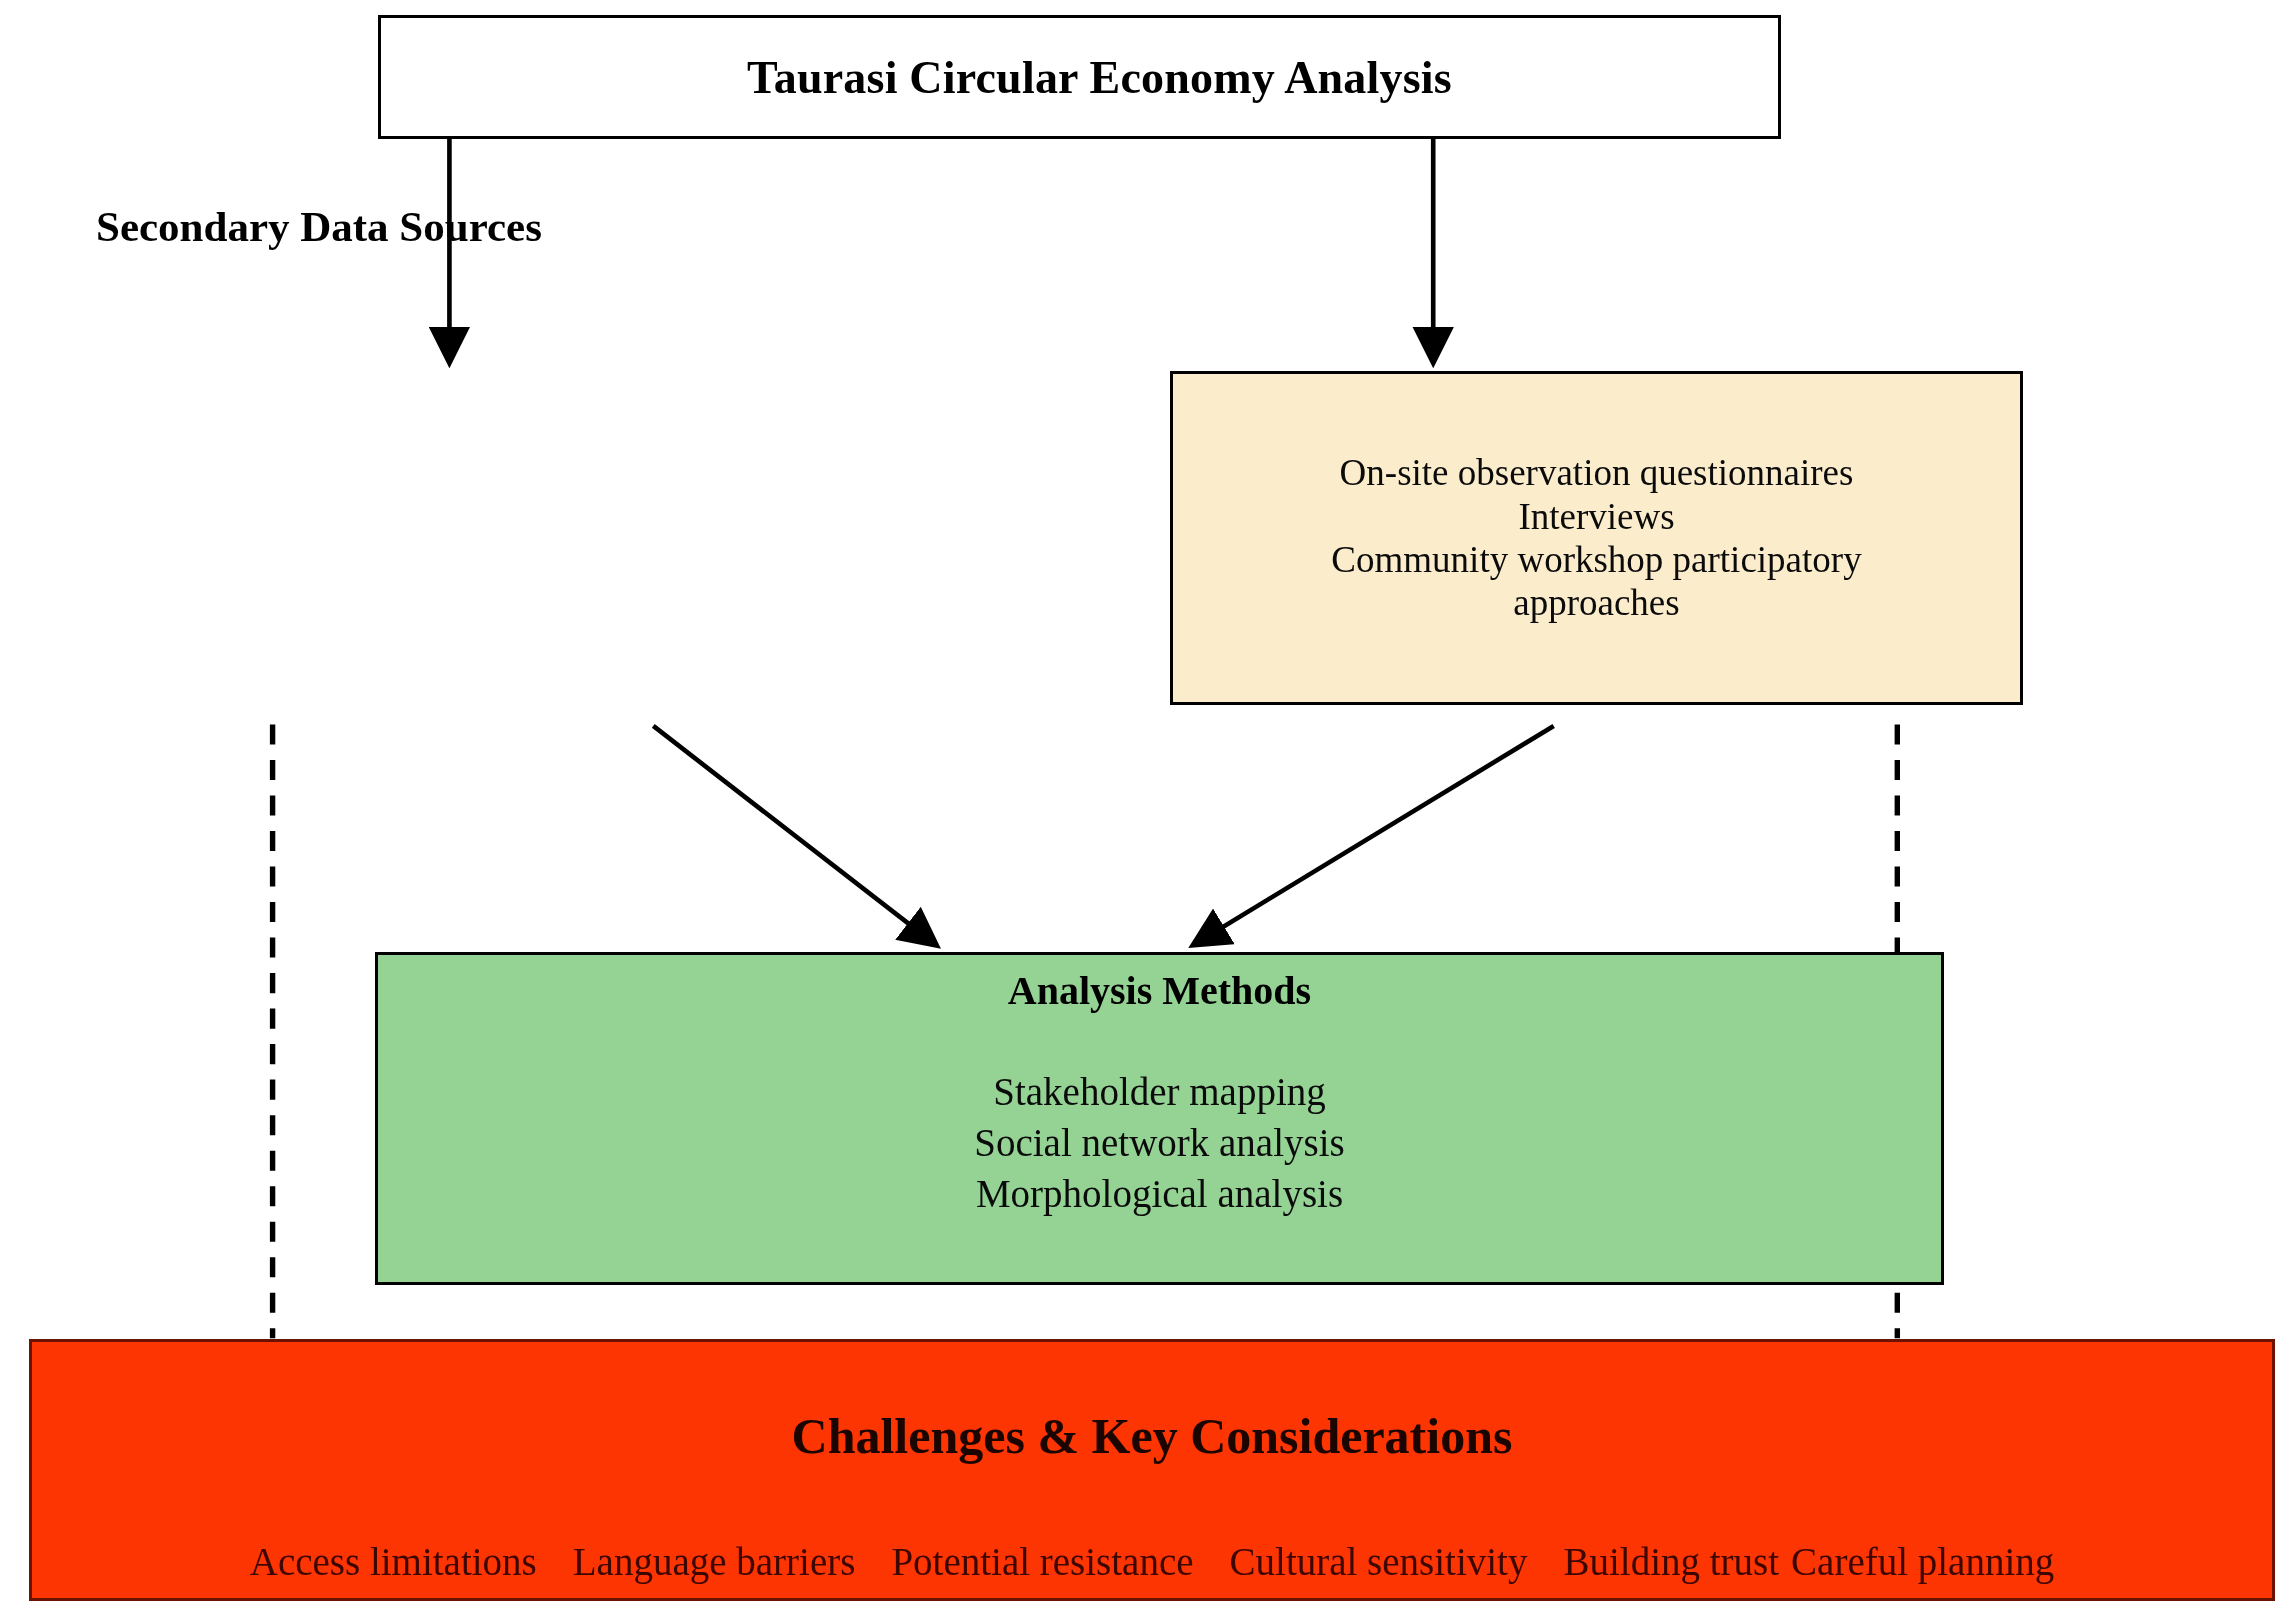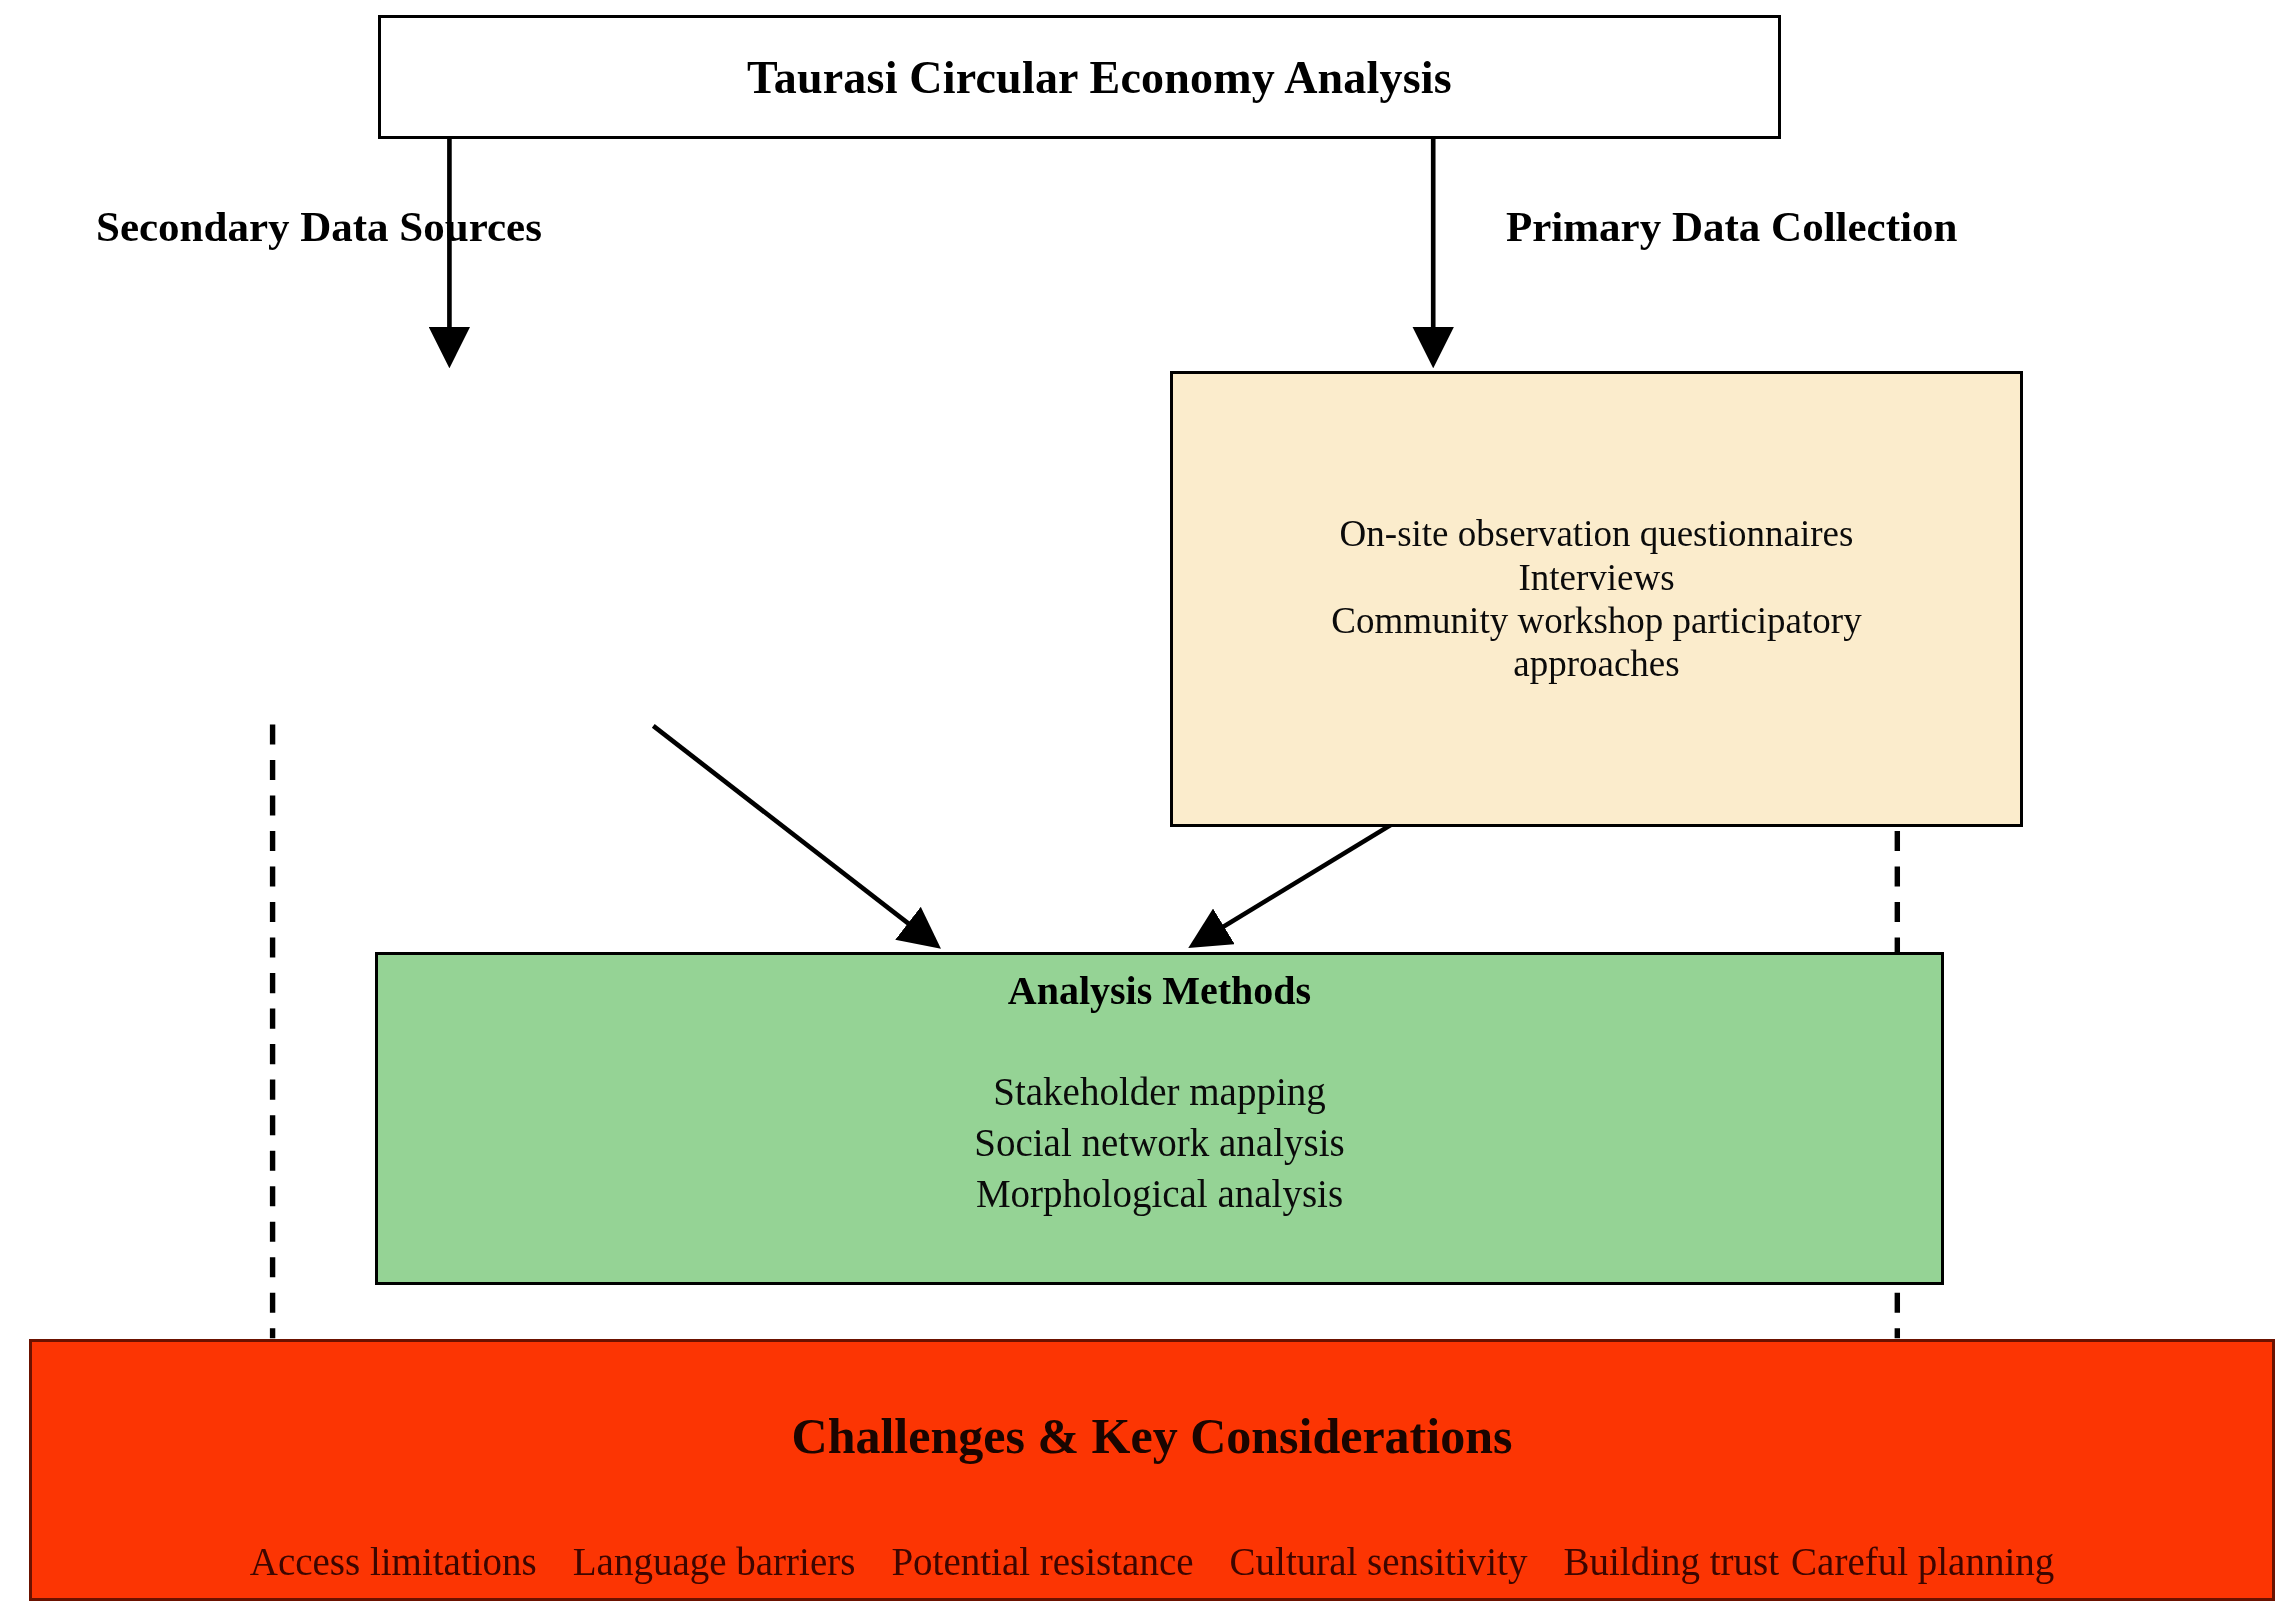--- a/index.html
+++ b/index.html
@@ -61,21 +61,21 @@
 
   
   #blue-box {
     left: 197px; top: 371px;
     width: 765px; height: 354px;
     background: #b3d6ef;
   }
   
   #yellow-box {
     left: 1170px; top: 371px;
-    width: 853px; height: 456px;
+    width: 853px; height: 334px;
     background: #fbeccc;
   }
   
   #green-box {
     left: 375px; top: 952px;
     width: 1569px; height: 333px;
     background: #95d395;
     justify-content: flex-start;
   }
   
@@ -156,21 +156,20 @@
     <line x1="353" y1="938" x2="353" y2="1733" stroke="#000000" stroke-width="7" stroke-dasharray="26 20"></line>
 
     <line x1="2457" y1="938" x2="2457" y2="1733" stroke="#000000" stroke-width="7" stroke-dasharray="26 20"></line>
   </svg>
 
   <div class="node" id="title-box">
     <div class="title-text">Taurasi Circular Economy Analysis</div>
   </div>
 
   <div class="section-heading" id="heading-secondary">Secondary Data Sources</div>
-  <div class="section-heading" id="heading-primary">Primary Data Collection</div>
 
 
   <div class="node" id="yellow-box">
     <div class="line-item">On-site observation questionnaires</div>
     <div class="line-item">Interviews</div>
     <div class="line-item">Community workshop participatory</div>
     <div class="line-item">approaches</div>
   </div>
 
   <div class="node" id="green-box">

